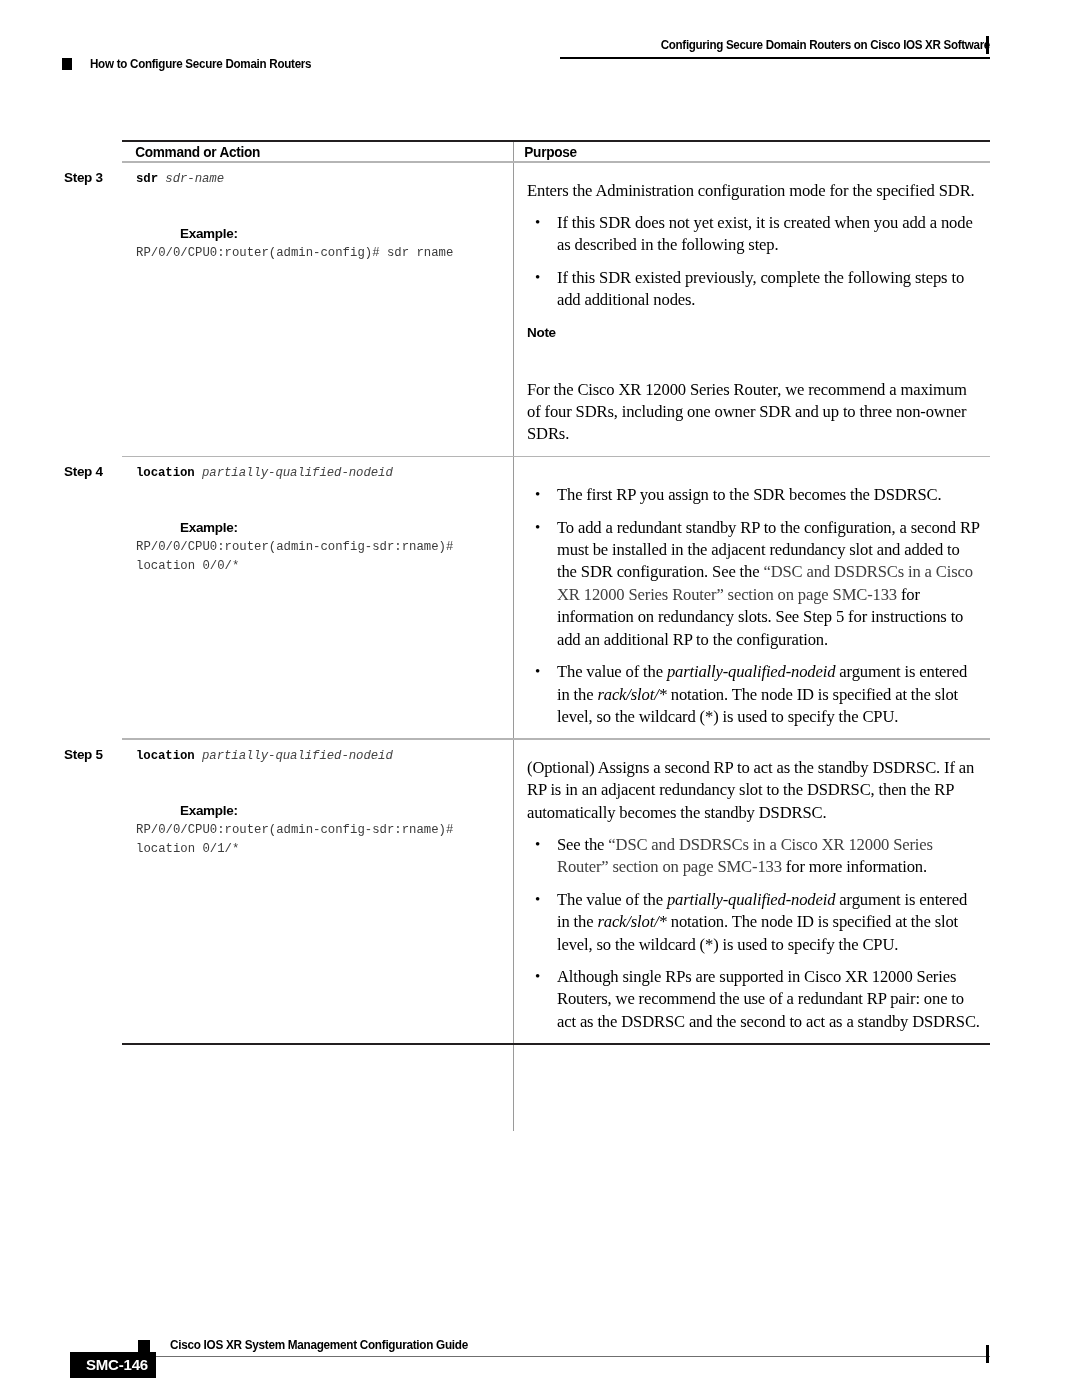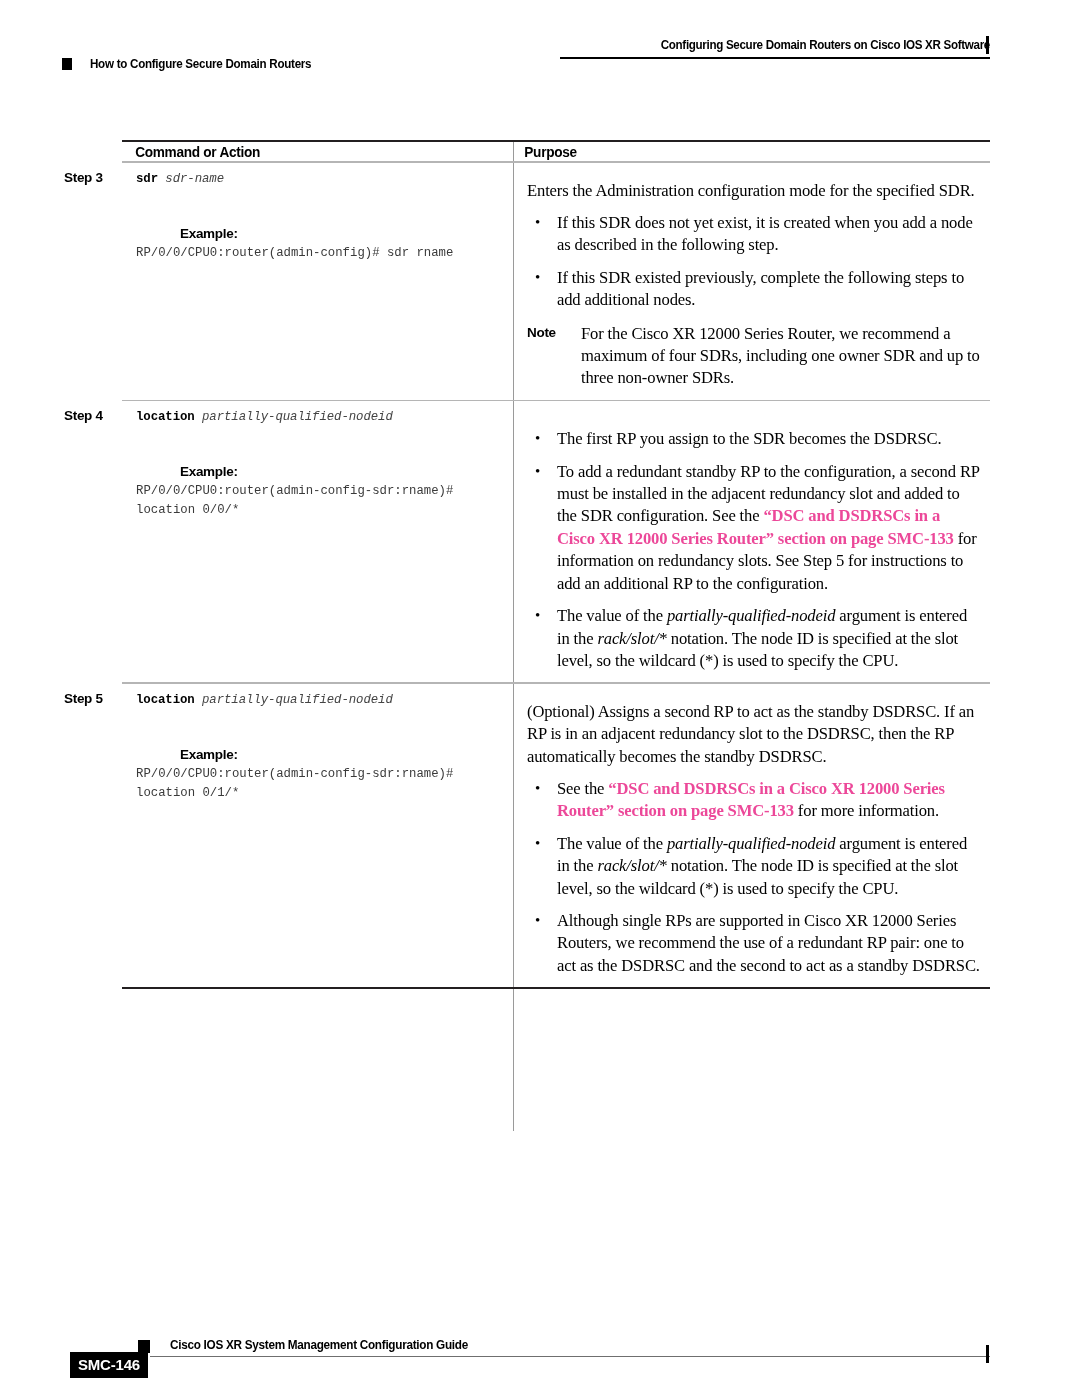--- a/index.html
+++ b/index.html
@@ -184,27 +184,27 @@
   }
   .bullets li::before {
     content: "\2022";
     position: absolute;
     left: 8px;
     top: -1px;
     font-size: 15px;
   }
   .bullets li i { font-style: italic; }
   a.lnk, .lnk {
-    color: #ec4899;
+    color: #404040;
     text-decoration: none;
-    font-weight: bold;
   }
   .noteblk {
     display: flex;
     margin-top: 11px;
+    flex-direction: column;
   }
   .note-lbl {
     font-family: "Liberation Sans", sans-serif;
     font-weight: bold;
     font-size: 13.5px;
     letter-spacing: -0.3px;
     width: 54px;
     flex: 0 0 54px;
     padding-top: 2px;
   }
@@ -254,21 +254,21 @@
   .pagenum {
     position: absolute;
     left: 70px;
     top: 1352px;
     background: #000;
     color: #fff;
     font-family: "Liberation Sans", sans-serif;
     font-weight: bold;
     font-size: 15px;
     letter-spacing: -0.2px;
-    padding: 4px 8px 5px 8px;
+    padding: 4px 8px 5px 16px;
   }
 </style>
 </head>
 <body>
 
 <div class="hdr-right">Configuring Secure Domain Routers on Cisco IOS XR Software</div>
 <div class="hdr-right-tick"></div>
 <div class="hdr-rule"></div>
 <div class="hdr-left-square"></div>
 <div class="hdr-left">How to Configure Secure Domain Routers</div>

